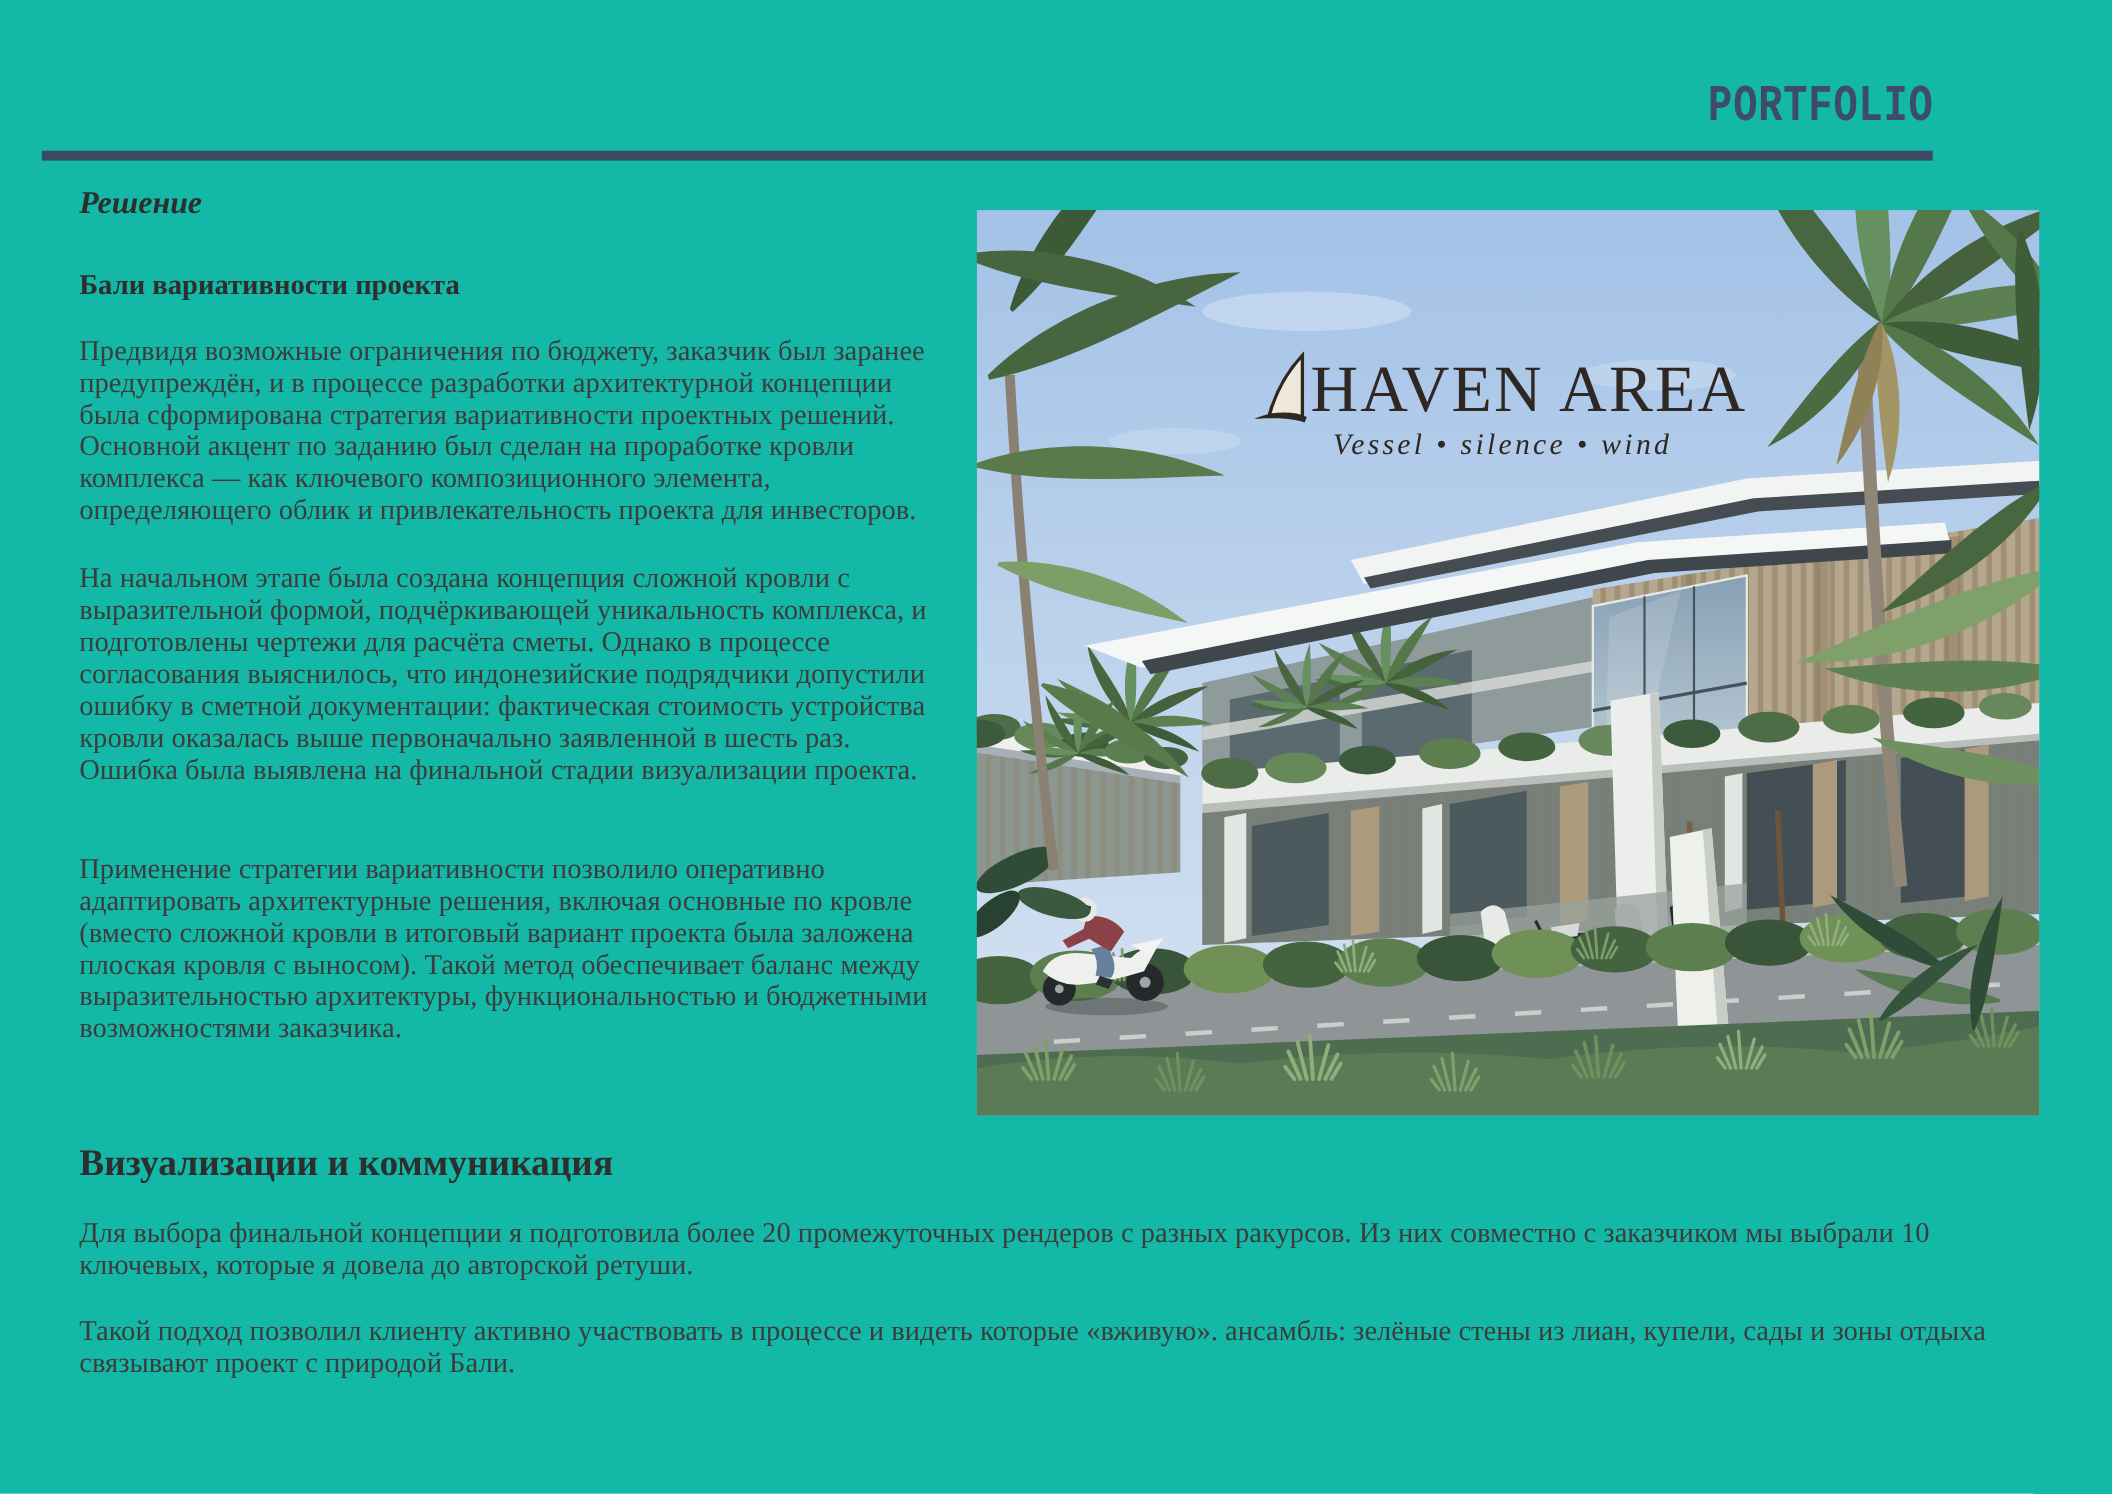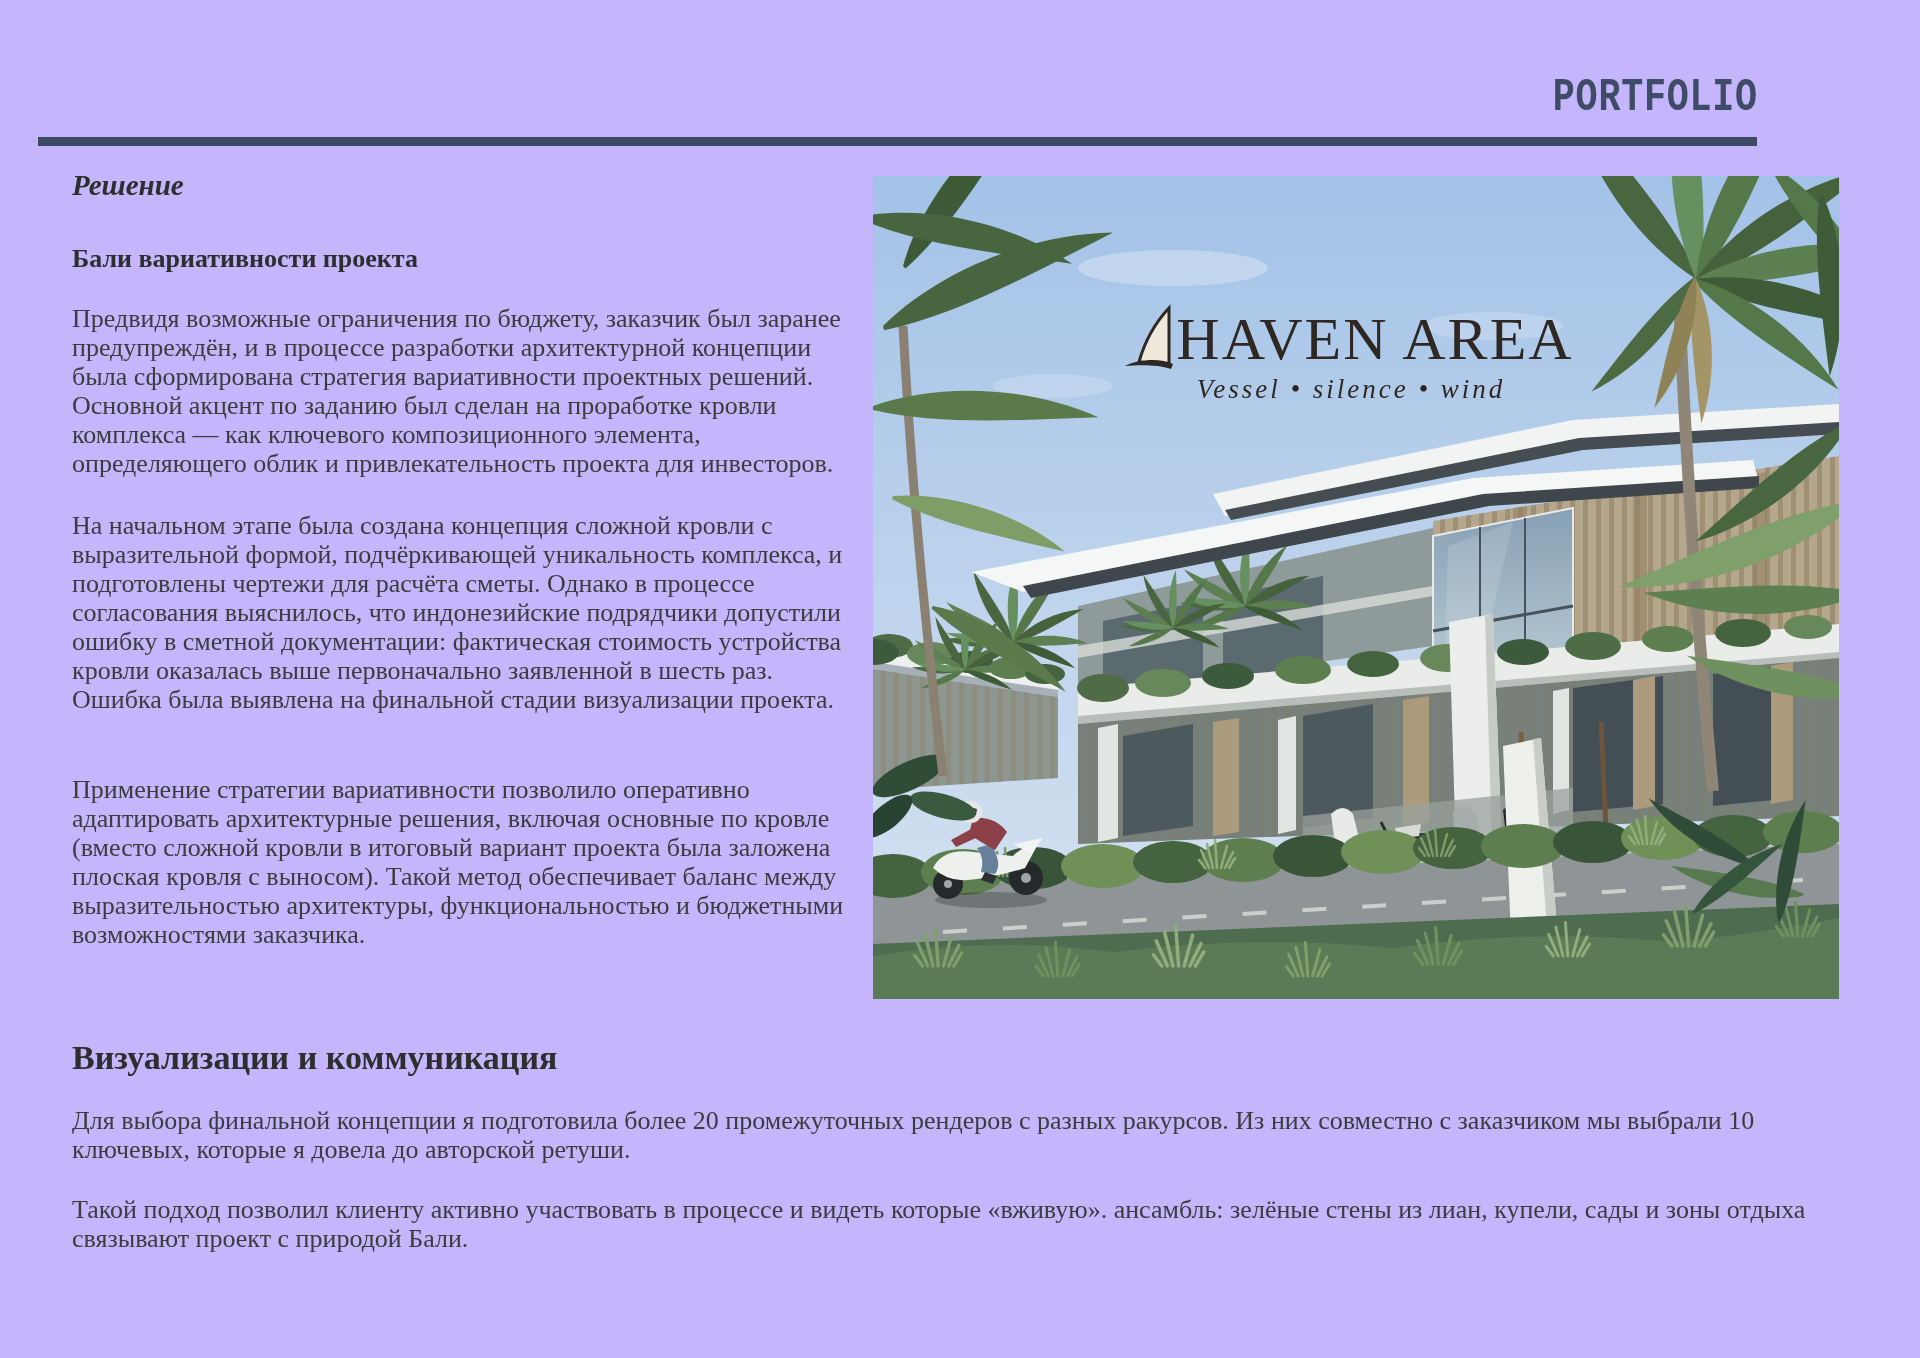--- a/index.html
+++ b/index.html
@@ -1,31 +1,31 @@
 <!DOCTYPE html>
 <html><head>
 <meta charset="utf-8">
 <style>
   html,body{margin:0;padding:0;background:#ffffff;}
-  .page{position:relative;width:1920px;height:1358px;background:#c4b5fd;overflow:hidden;
+  .page{position:relative;width:1920px;height:1358px;background:#14b8a6;overflow:hidden;
         font-family:"Liberation Serif",serif;color:#3c3c3c;}
   .brand{position:absolute;top:74px;right:162px;margin:0;
          font-family:"Liberation Mono","DejaVu Sans Mono",monospace;font-weight:700;
          font-size:47px;line-height:1;color:#3e4c68;letter-spacing:1px;
          transform:scaleX(.78);transform-origin:100% 50%;white-space:nowrap;}
   .rule{position:absolute;left:38px;top:137px;width:1719px;height:9px;background:#3d4a63;}
   .solution{position:absolute;left:72px;top:168px;width:778px;}
   .solution h2{margin:0 0 42px;font-size:29px;line-height:34px;color:#2e2e2e;font-weight:700;font-style:italic;}
   .solution h3{margin:0 0 30px;font-size:26px;line-height:30px;color:#2e2e2e;font-weight:700;}
   .solution p{margin:0 0 33px;font-size:26px;line-height:29px;}
   .solution p.p3{margin-top:61px;}
   .visuals{position:absolute;left:72px;top:1043px;width:1740px;}
   .visuals h3{margin:0 0 33px;font-size:34px;line-height:30px;color:#2e2e2e;font-weight:700;}
   .visuals p{margin:0 0 31px;font-size:26px;line-height:29px;}
-  figure.hero{position:absolute;left:873px;top:176px;width:966px;height:958px;margin:0;}
+  figure.hero{position:absolute;left:873px;top:176px;width:966px;height:958px;margin:15px;}
   figure.hero svg{display:block;}
 </style>
 </head>
 <body>
 
 <main class="page">
 
   <h1 class="brand">PORTFOLIO</h1>
   <div class="rule"></div>
 

